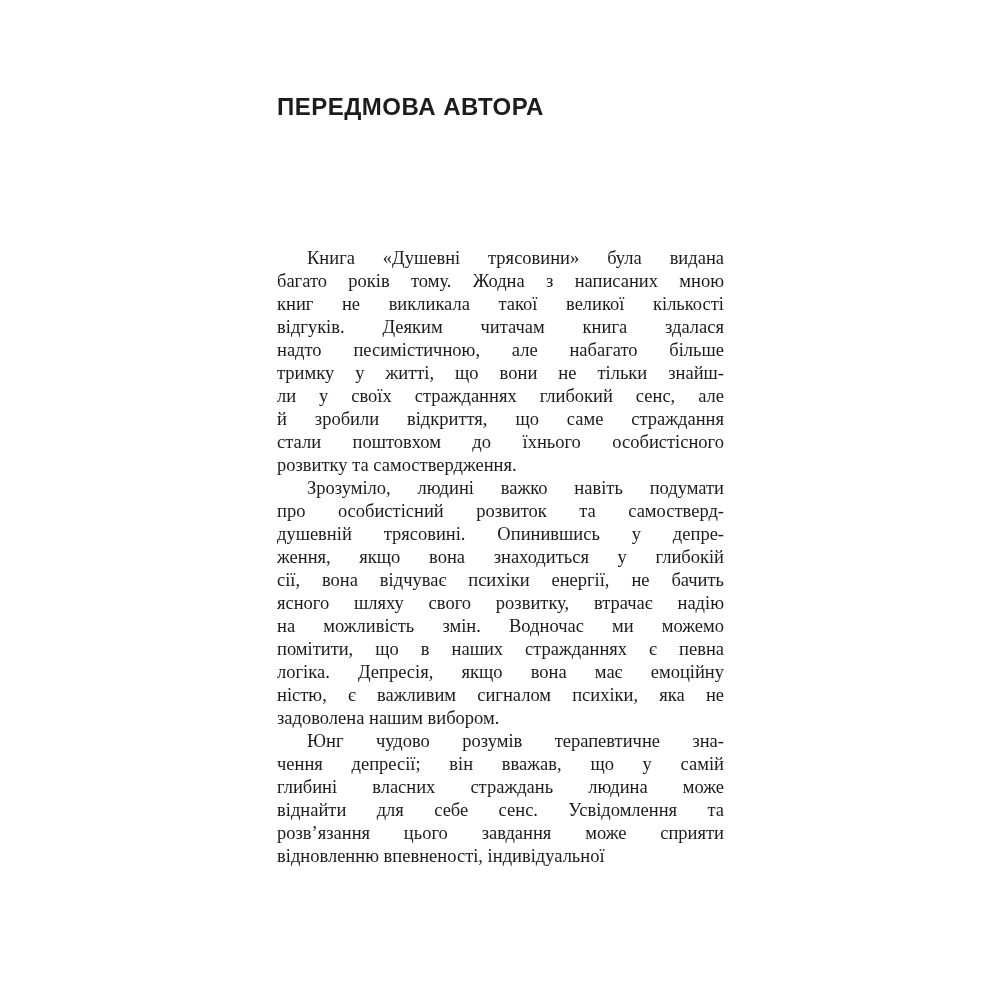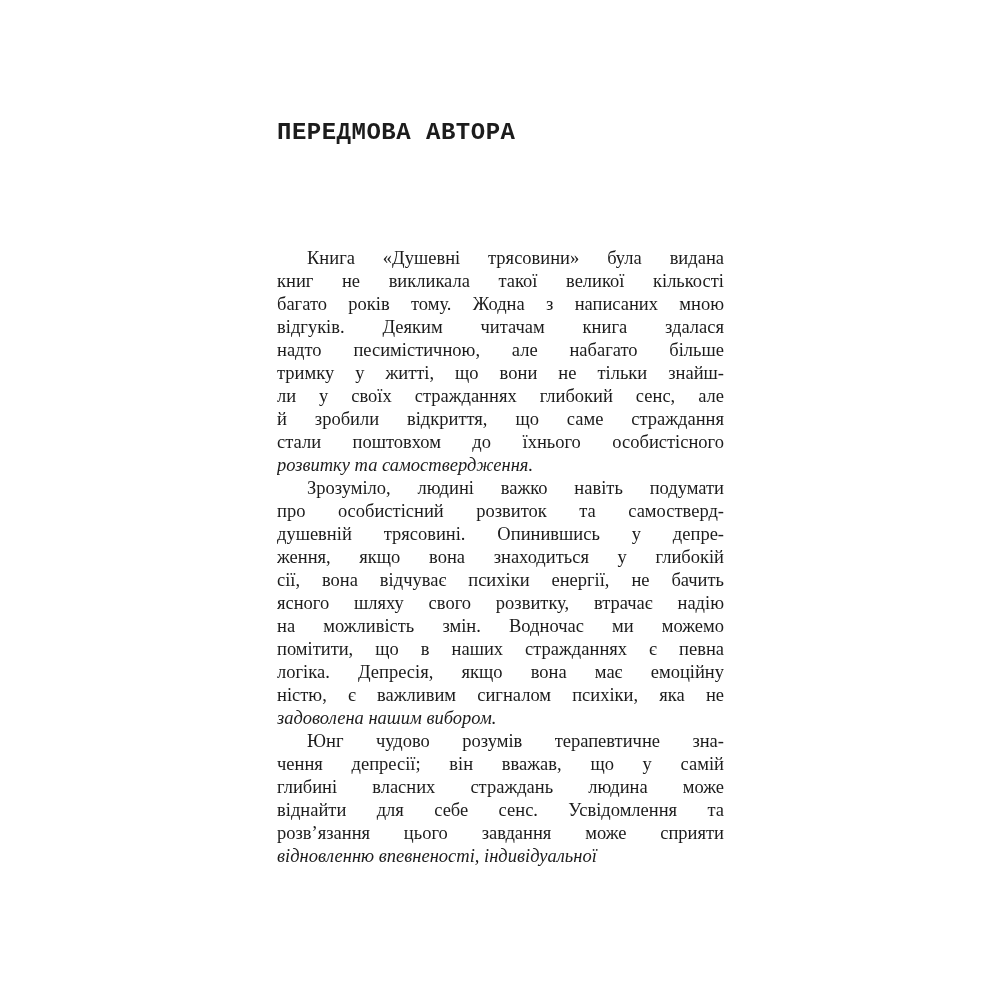--- a/index.html
+++ b/index.html
@@ -21,24 +21,24 @@
     margin: 0 auto;
   }
   .content {
     position: absolute;
     left: 277px;
     top: 0;
     width: 447px;
   }
   .page-title {
     position: absolute;
-    top: 119px;
+    top: 93px;
     left: 0;
     width: 100%;
-    font-family: Liberation Mono, monospace;
+    font-family: Liberation Sans, sans-serif;
     font-weight: 700;
     font-size: 24px;
     letter-spacing: 0.5px;
     color: var(--text);
     white-space: nowrap;
   }
   .body-text {
     position: absolute;
     top: 247px;
     left: 0;
@@ -54,33 +54,32 @@
     
     text-align-last: justify;
     white-space: normal;
     overflow: hidden;
   }
   .body-text .line.first {
     text-indent: 30px;
   }
   .body-text .line.last {
     text-align-last: left;
-    font-style: italic;
   }
 </style>
 </head>
 <body>
 
 <div class="page">
   <div class="content">
     <h1 class="page-title">ПЕРЕДМОВА АВТОРА</h1>
     <div class="body-text" id="body-text">
         <div class="line first">Книга «Душевні трясовини» була видана</div>
+        <div class="line">багато років тому. Жодна з написаних мною</div>
         <div class="line">книг не викликала такої великої кількості</div>
-        <div class="line">багато років тому. Жодна з написаних мною</div>
         <div class="line">відгуків. Деяким читачам книга здалася</div>
         <div class="line">надто песимістичною, але набагато більше</div>
         <div class="line">тримку у житті, що вони не тільки знайш-</div>
         <div class="line">ли у своїх стражданнях глибокий сенс, але</div>
         <div class="line">й зробили відкриття, що саме страждання</div>
         <div class="line">стали поштовхом до їхнього особистісного</div>
         <div class="line last">розвитку та самоствердження.</div>
         <div class="line first">Зрозуміло, людині важко навіть подумати</div>
         <div class="line">про особистісний розвиток та самостверд-</div>
         <div class="line">душевній трясовині. Опинившись у депре-</div>

